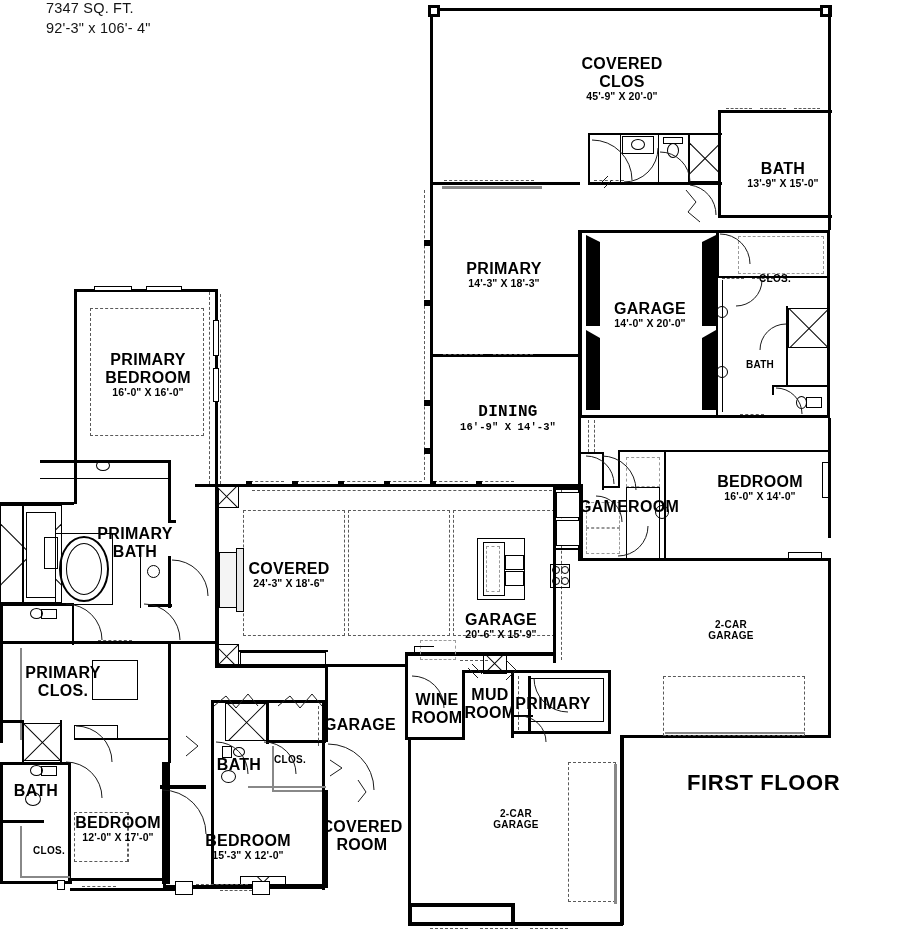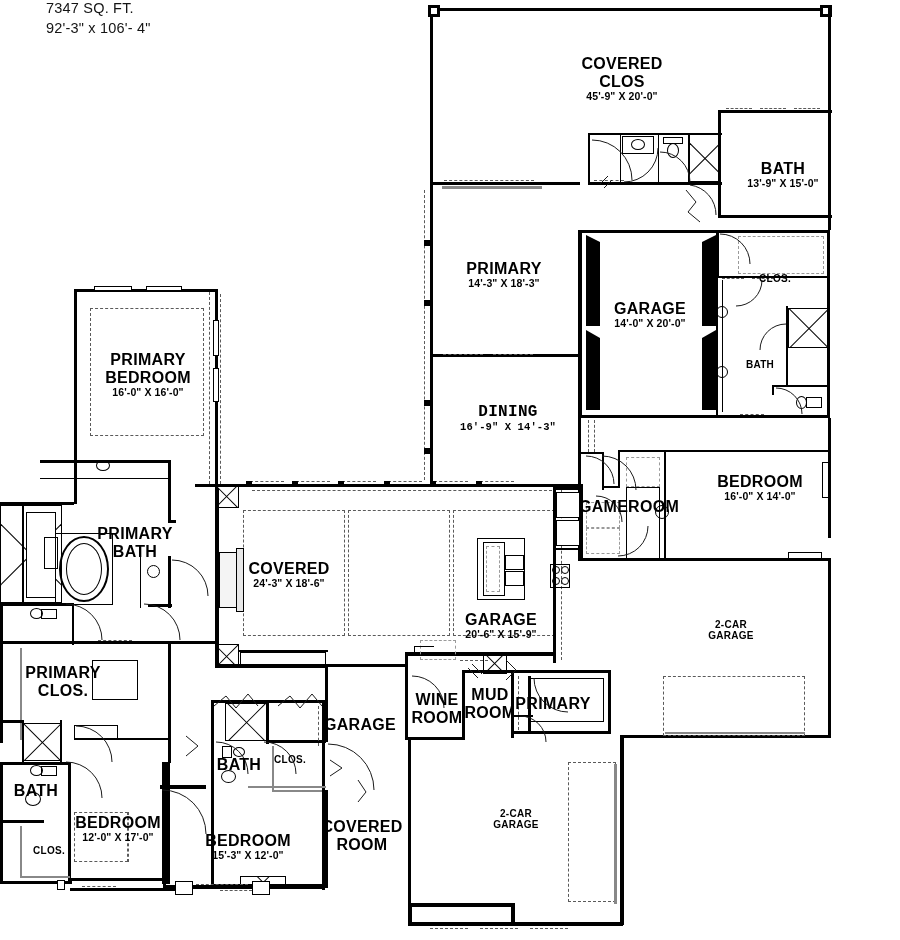--- a/index.html
+++ b/index.html
@@ -502,14 +502,15 @@
     <div class="lbl" style="left:239px;top:756px;">
       <div class="nm">BATH</div>
     </div>
 
     <div class="lbl sm" style="left:290px;top:754px;">
       <div class="nm">CLOS.</div>
     </div>
 
   </div>
 
+  <div class="ff" style="left:687px;top:770px;">FIRST FLOOR</div>
 
 </div>
 
 </body></html>

